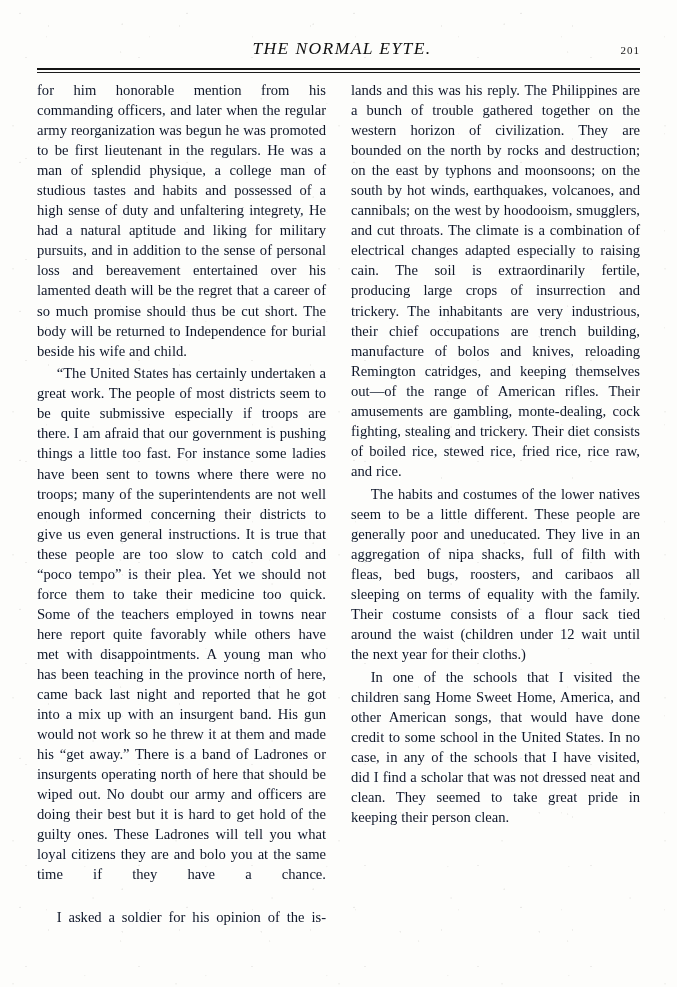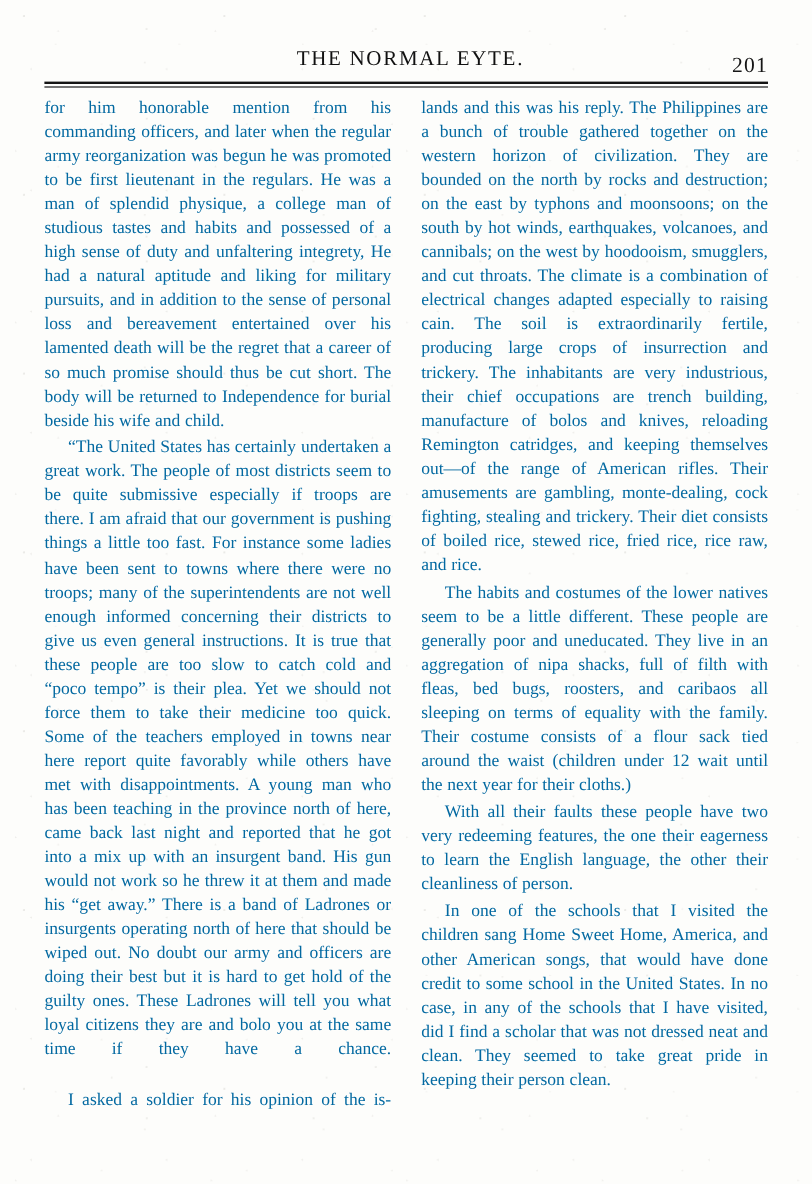--- a/index.html
+++ b/index.html
@@ -53,26 +53,27 @@
   }
   .masthead-title {
     position: absolute;
     left: 0; right: 0;
     top: 0;
     text-align: center;
     font-size: 17.5px;
     letter-spacing: 1.4px;
     color: #111;
     white-space: nowrap;
+    font-style: italic;
   }
   .folio {
     position: absolute;
     right: 7px;
     top: 6px;
-    font-size: 18px;
+    font-size: 11px;
     letter-spacing: 1px;
     color: #161616;
   }
 
   .rule-double {
     position: absolute;
     left: 37px;
     width: 603px;
     top: 68px;
     height: 5px;
@@ -104,21 +105,21 @@
     width: 289px;
     flex: 0 0 289px;
   }
   .column p {
     margin: 0;
     font-size: 14.6px;
     line-height: 20.05px;
     text-align: justify;
     text-justify: inter-word;
     text-indent: 1.35em;
-    color: #0369a1;
+    color: #0f172a;
     -webkit-hyphens: none;
     hyphens: none;
     word-spacing: 0.02em;
   }
   .column p.no-indent {
     text-indent: 0;
   }
   .column p + p {
     margin-top: 0.18em;
   }
@@ -146,19 +147,18 @@
 
   <div class="columns">
     <div class="column" id="col-left">
         <p class="no-indent">for him honorable mention from his commanding officers, and later when the regular army reorganization was begun he was promoted to be first lieutenant in the regulars. He was a man of splendid physique, a college man of studious tastes and habits and possessed of a high sense of duty and unfaltering integrety, He had a natural aptitude and liking for military pursuits, and in addition to the sense of personal loss and bereavement entertained over his lamented death will be the regret that a career of so much promise should thus be cut short. The body will be returned to Independence for burial beside his wife and child.</p>
         <p class="continued">“The United States has certainly undertaken a great work. The people of most districts seem to be quite submissive especially if troops are there. I am afraid that our government is pushing things a little too fast. For instance some ladies have been sent to towns where there were no troops; many of the superintendents are not well enough informed concerning their districts to give us even general instructions. It is true that these people are too slow to catch cold and “poco tempo” is their plea. Yet we should not force them to take their medicine too quick. Some of the teachers employed in towns near here report quite favorably while others have met with disappointments. A young man who has been teaching in the province north of here, came back last night and reported that he got into a mix up with an insurgent band. His gun would not work so he threw it at them and made his “get away.” There is a band of Ladrones or insurgents operating north of here that should be wiped out. No doubt our army and officers are doing their best but it is hard to get hold of the guilty ones. These Ladrones will tell you what loyal citizens they are and bolo you at the same time if they have a chance.</p>
         <p class="continued">I asked a soldier for his opinion of the is-</p>
       </div>
     <div class="column" id="col-right">
         <p class="no-indent">lands and this was his reply. The Philippines are a bunch of trouble gathered together on the western horizon of civilization. They are bounded on the north by rocks and destruction; on the east by typhons and moonsoons; on the south by hot winds, earthquakes, volcanoes, and cannibals; on the west by hoodooism, smugglers, and cut throats. The climate is a combination of electrical changes adapted especially to raising cain. The soil is extraordinarily fertile, producing large crops of insurrection and trickery. The inhabitants are very industrious, their chief occupations are trench building, manufacture of bolos and knives, reloading Remington catridges, and keeping themselves out—of the range of American rifles. Their amusements are gambling, monte-dealing, cock fighting, stealing and trickery. Their diet consists of boiled rice, stewed rice, fried rice, rice raw, and rice.</p>
         <p>The habits and costumes of the lower natives seem to be a little different. These people are generally poor and uneducated. They live in an aggregation of nipa shacks, full of filth with fleas, bed bugs, roosters, and caribaos all sleeping on terms of equality with the family. Their costume consists of a flour sack tied around the waist (children under 12 wait until the next year for their cloths.)</p>
-        <p>With all their faults these people have two very redeeming features, the one their eagerness to learn the English language, the other their cleanliness of person.</p>
         <p>In one of the schools that I visited the children sang Home Sweet Home, America, and other American songs, that would have done credit to some school in the United States. In no case, in any of the schools that I have visited, did I find a scholar that was not dressed neat and clean. They seemed to take great pride in keeping their person clean.</p>
       </div>
   </div>
 
   <div class="paper-texture"></div>
 </div>
 
 </body></html>

